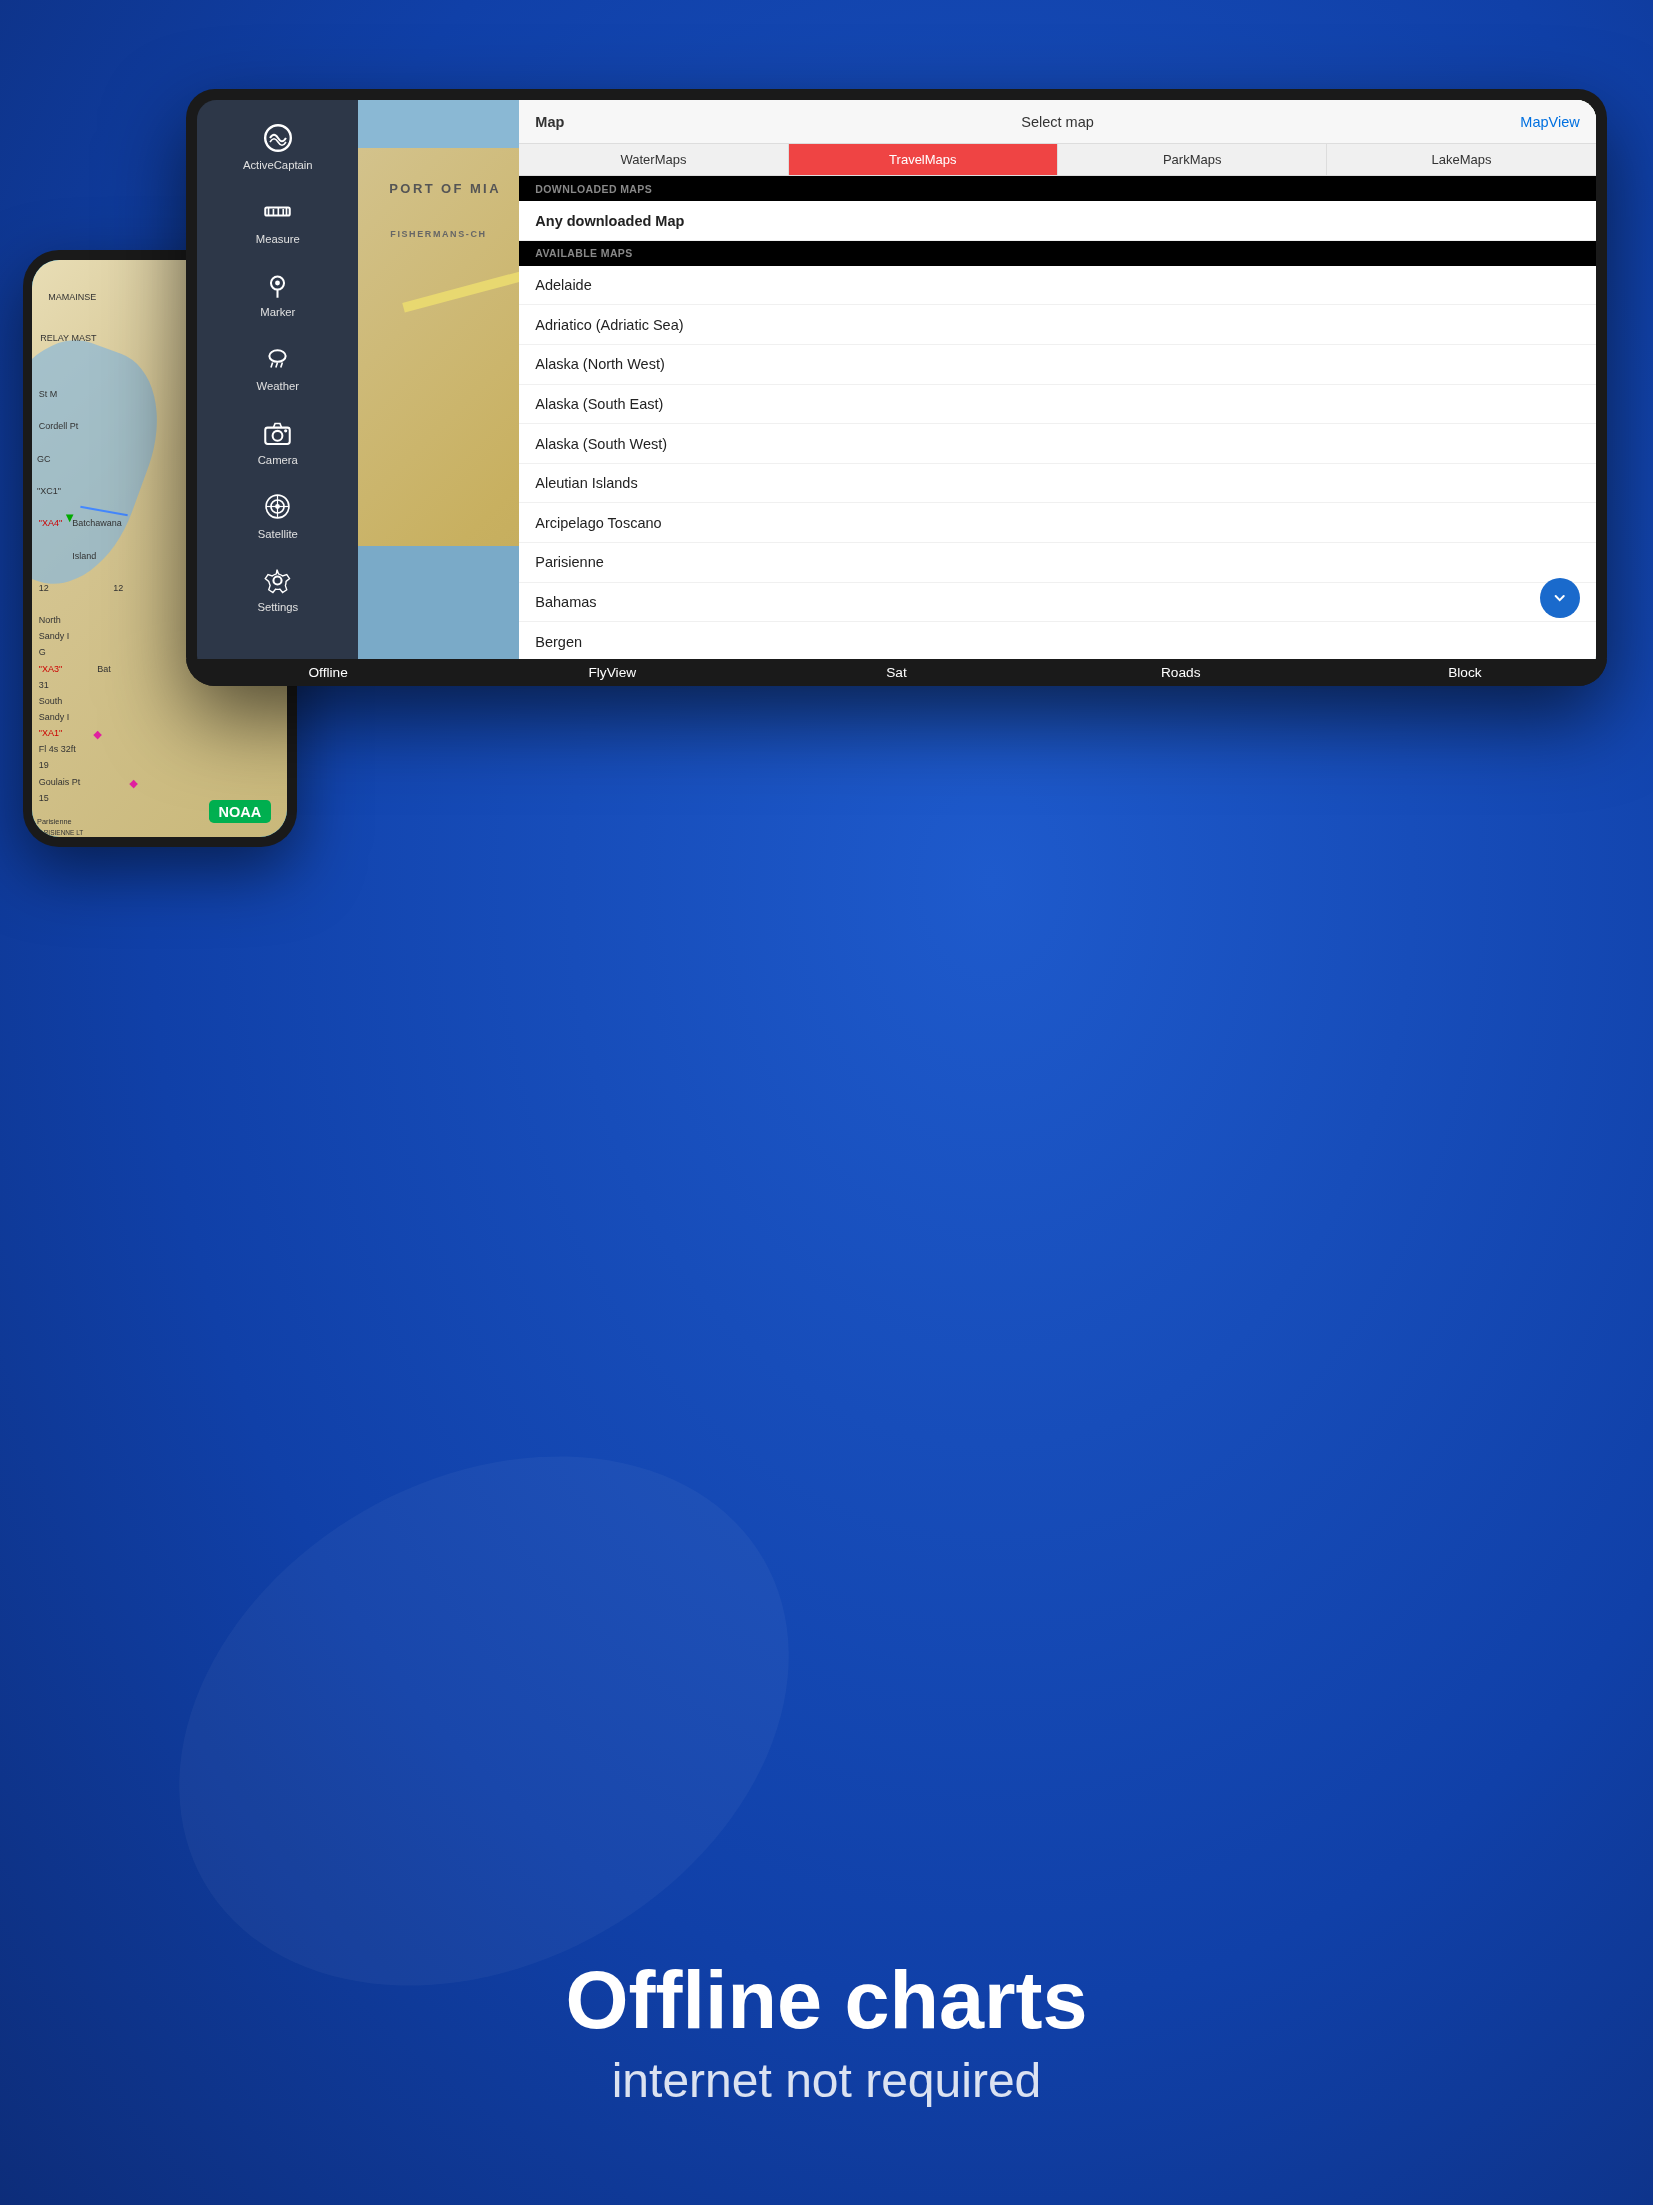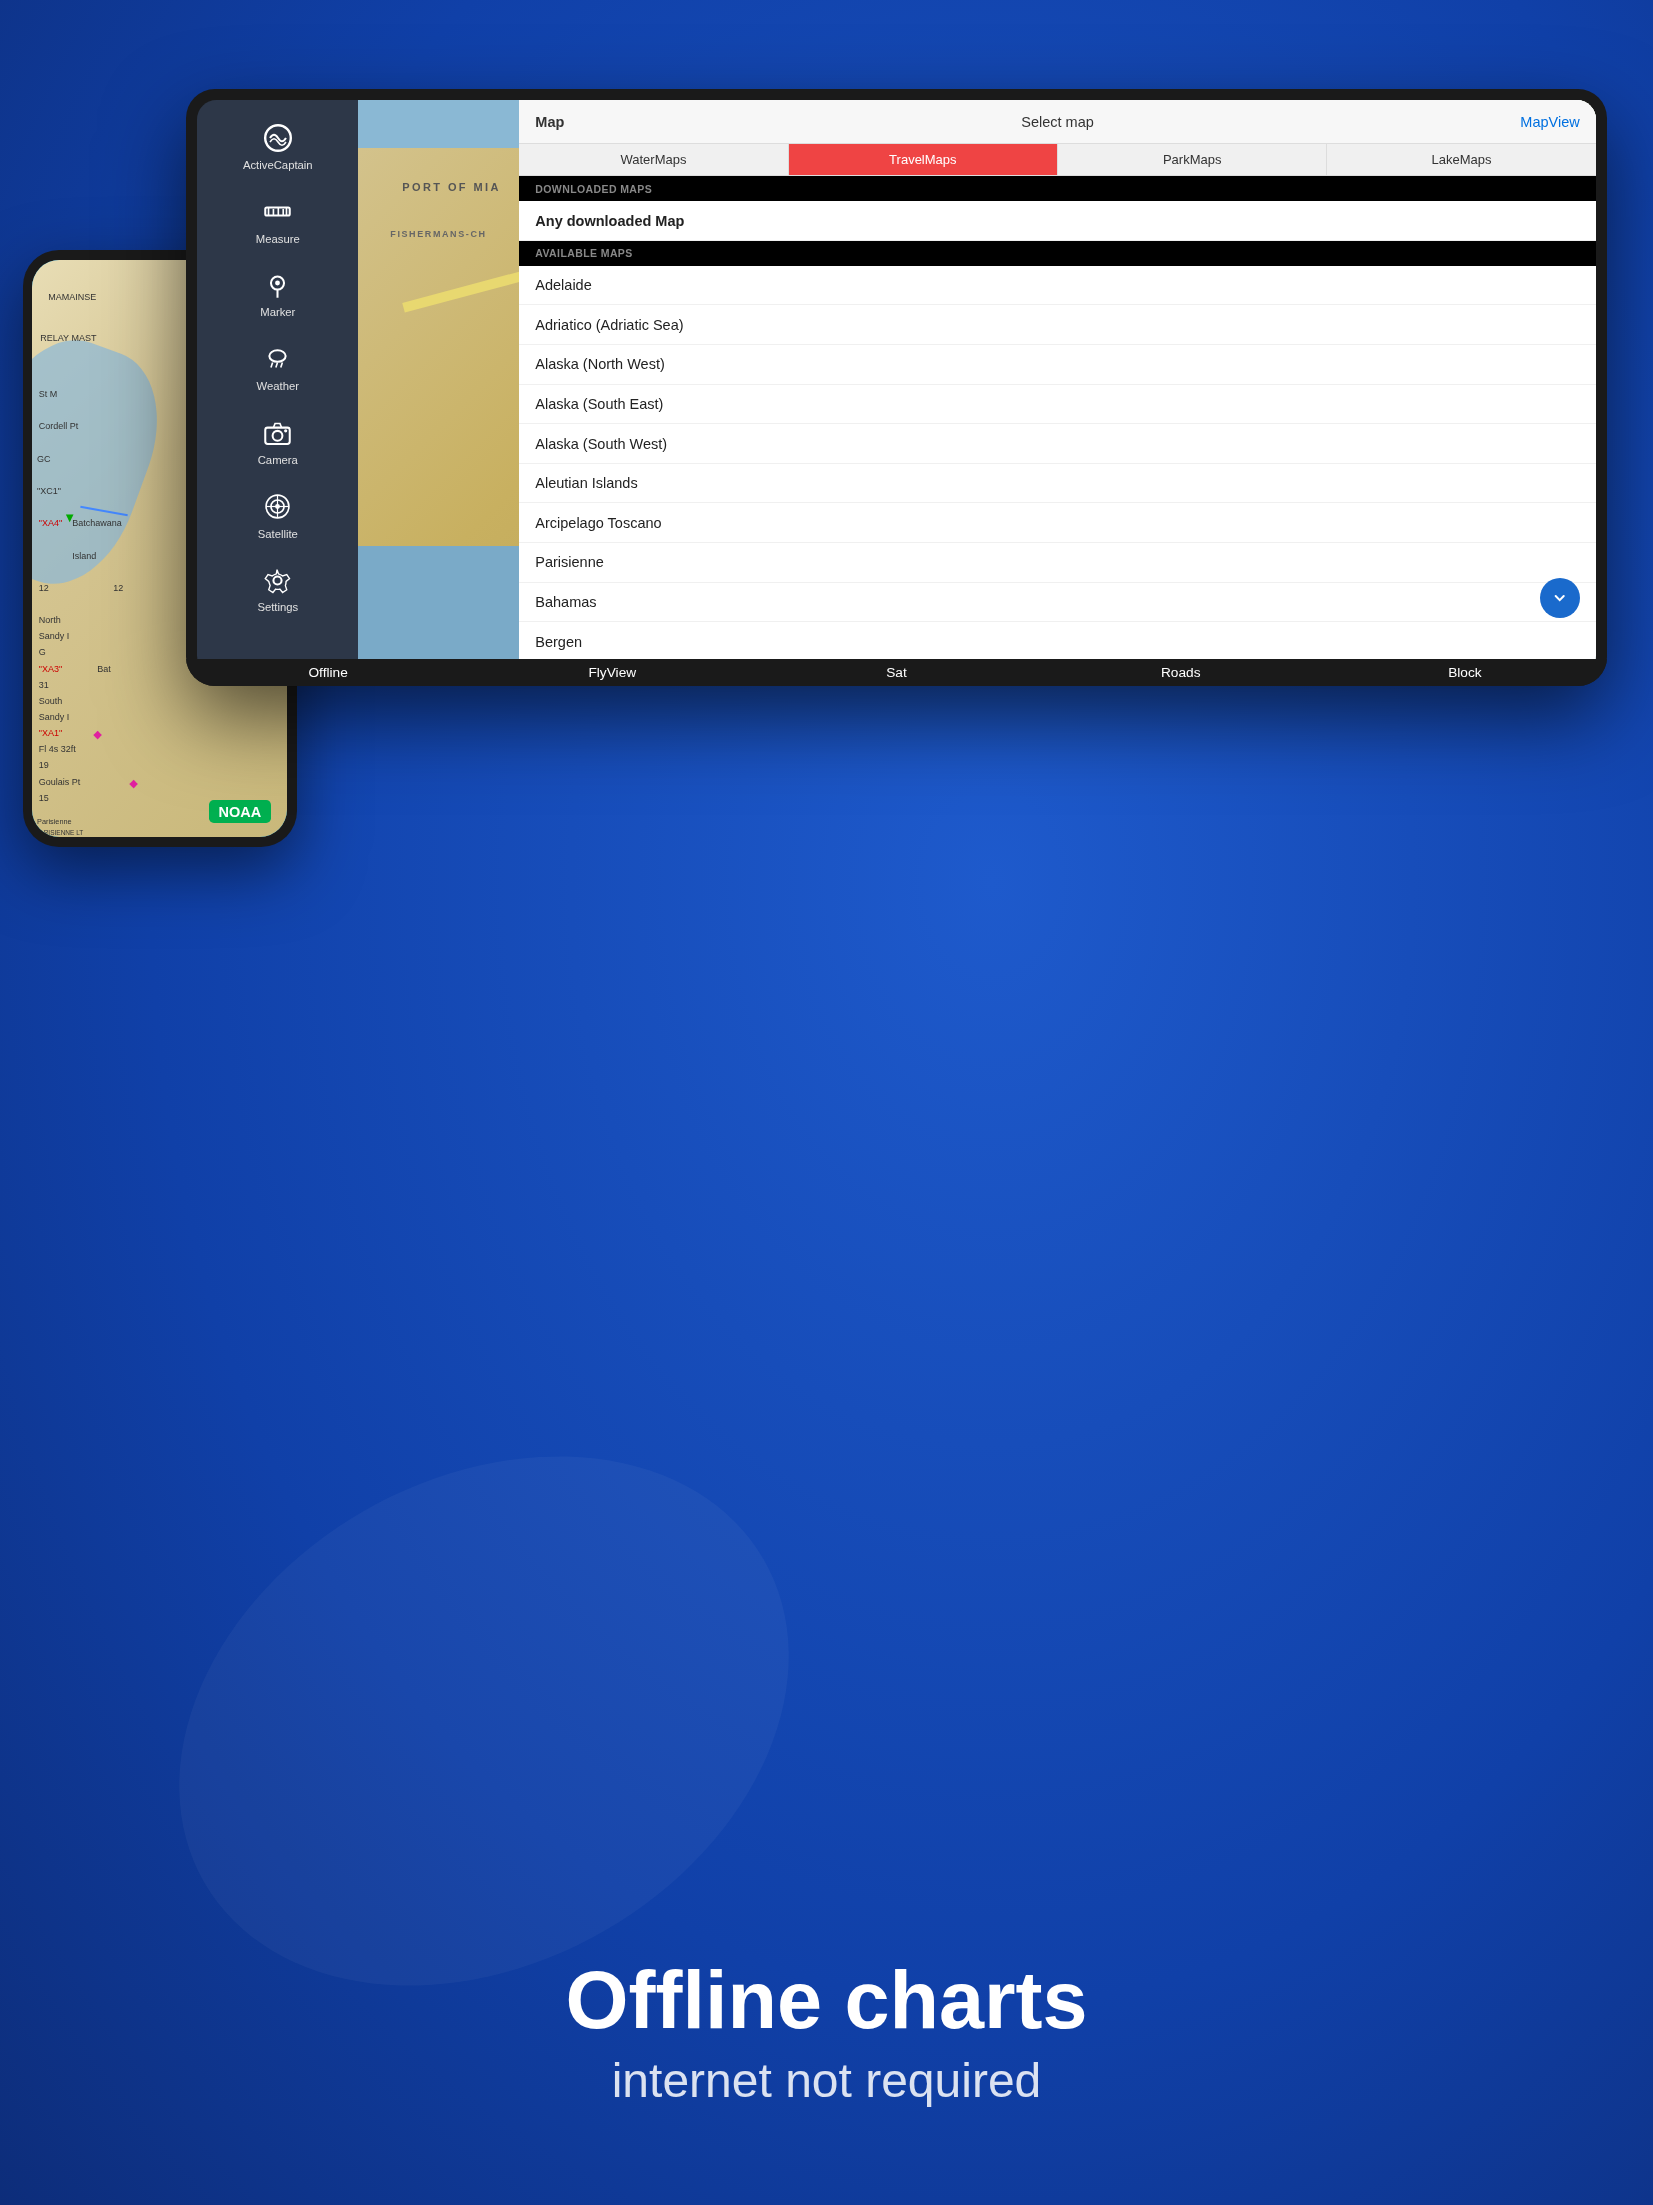--- a/index.html
+++ b/index.html
@@ -484,21 +484,21 @@
         <div class="sidebar-label">Settings</div>
       </div>
     </div>
 
     <div class="map-area">
       <div class="map-bg">
         <div class="map-water-top"></div>
         <div class="map-water-mid"></div>
 
         <div class="map-road" style="width:323px;height:9.7px;top:161px;left:40px;"></div>
-        <div class="map-label" style="top:81px;left:44px;font-size:11px;color:#555;letter-spacing:2.4px;">PORT OF MIA</div>
+        <div class="map-label" style="top:81px;left:31px;font-size:13px;color:#555;letter-spacing:2.4px;">PORT OF MIA</div>
         <div class="map-label" style="top:129px;left:32px;font-size:9px;color:#666;">FISHERMANS-CH</div>
       </div>
 
       <div class="nm-indicator">0.3 NM</div>
 
       <div class="select-map-panel">
 
         <div class="panel-header" style="position:relative;">
           <div class="panel-header-map">Map</div>
           <div class="panel-header-title">Select map</div>

